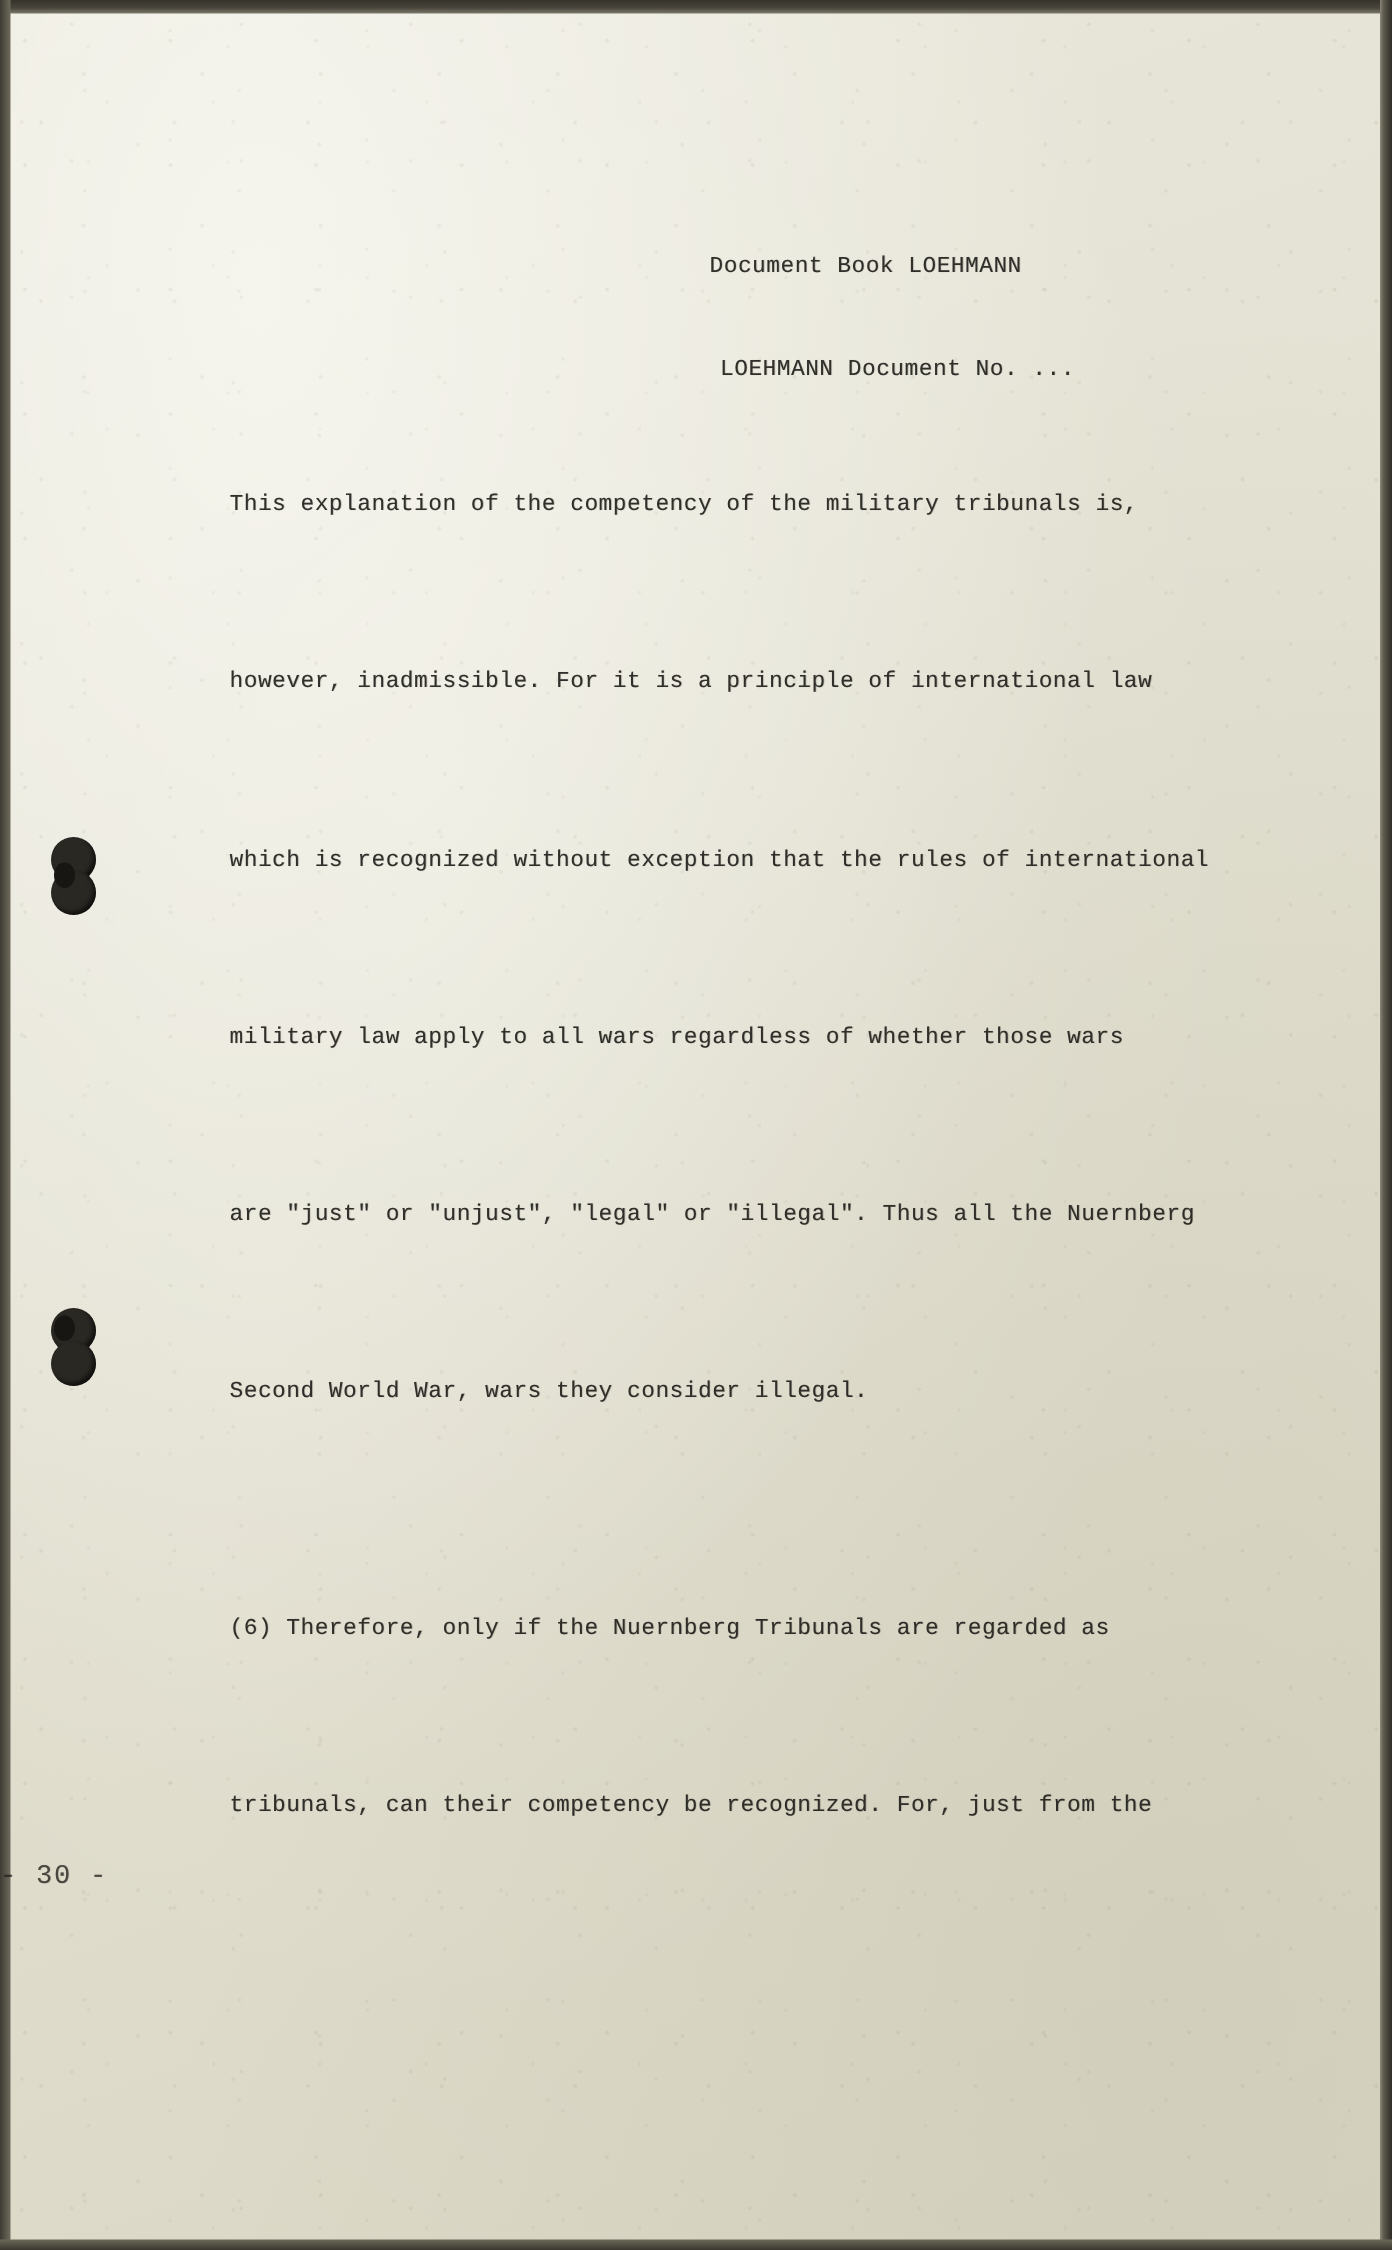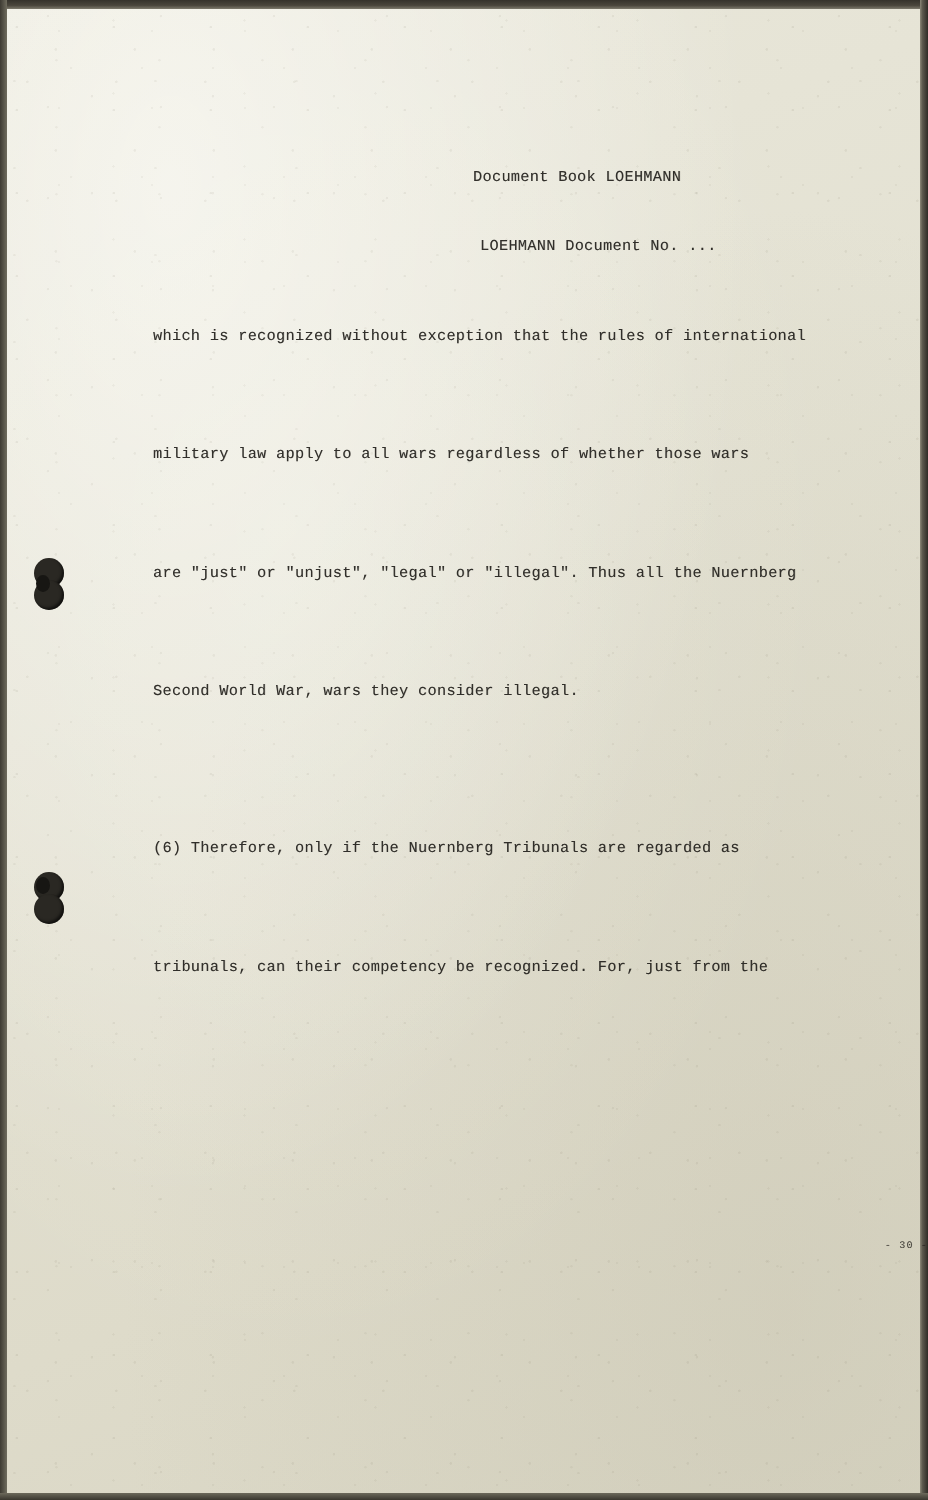--- a/index.html
+++ b/index.html
@@ -118,26 +118,25 @@
   }
   .body-block .ln {
     display: block;
     height: 39.4px;
   }
 
   .page-number {
     position: absolute;
     left: 0; right: 0;
     top: 1241px;
-    text-align: right;
+    text-align: left;
     color: #24221e;
-    font-size: 10px;
+    font-size: 18px;
     letter-spacing: 1.2px;
     opacity: .8;
-    margin-left: 24px;
   }
 
   
   .ink-fade {
     position: absolute;
     inset: 0;
     pointer-events: none;
     background: radial-gradient(ellipse at 30% 35%, rgba(255,255,250,.20) 0%, rgba(255,255,250,0) 62%);
   }
 </style>
@@ -167,20 +166,22 @@
     <div class="core"></div>
   </div>
 
   <div class="typed header-block">
     <span class="hline">Document Book LOEHMANN</span>
     <span class="hline second">LOEHMANN Document No. ...</span>
   </div>
 
   <div class="typed body-block">
 
+    <span class="ln">This explanation of the competency of the military tribunals is,</span>
+    <span class="ln">however, inadmissible. For it is a principle of international law</span>
     <span class="ln">which is recognized without exception that the rules of international</span>
     <span class="ln">military law apply to all wars regardless of whether those wars</span>
     <span class="ln">are "just" or "unjust", "legal" or "illegal". Thus all the Nuernberg</span>
     <span class="ln">Second World War, wars they consider illegal.</span>
 
     <span class="ln">(6) Therefore, only if the Nuernberg Tribunals are regarded as</span>
     <span class="ln">tribunals, can their competency be recognized. For, just from the</span>
     
     
     

